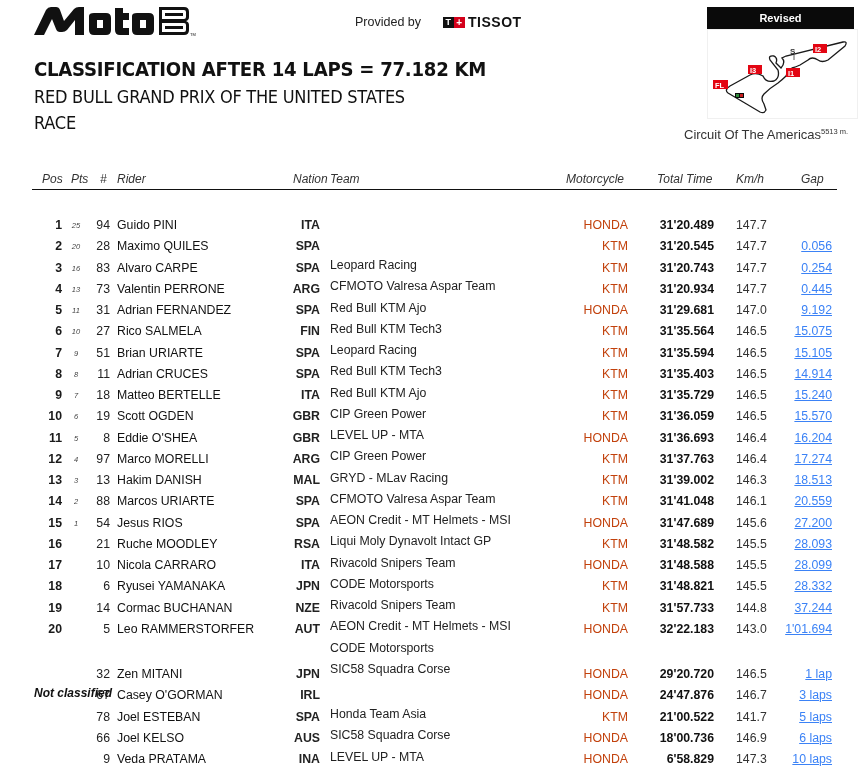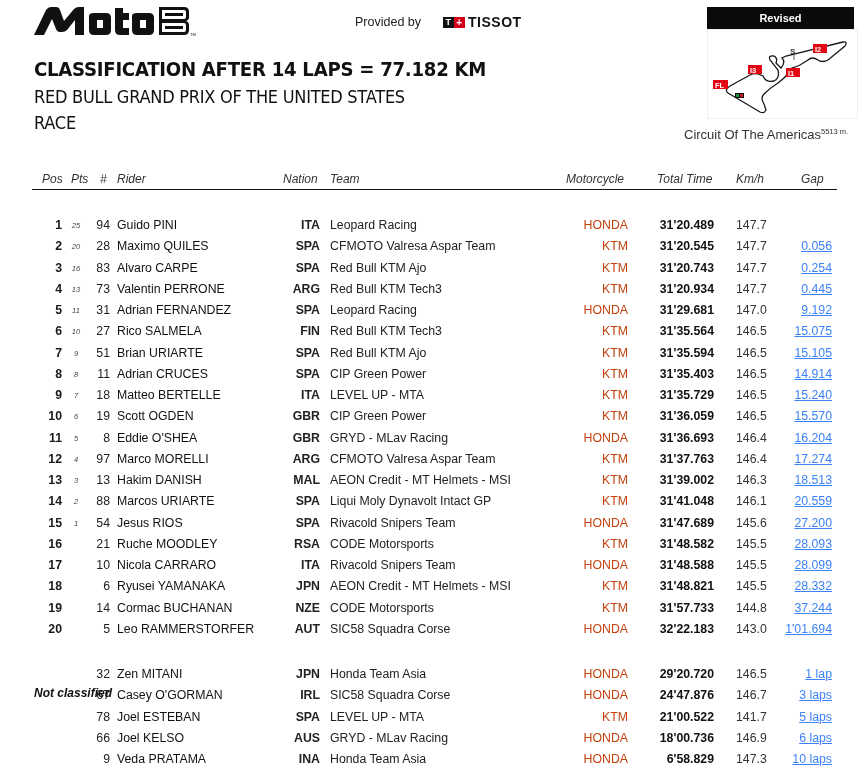--- a/index.html
+++ b/index.html
@@ -27,21 +27,21 @@
   .hdr { position: absolute; top: 172px; font-size: 12px; font-style: italic; color: #333; }
   .hdr-line { position: absolute; left: 32px; top: 189px; width: 805px; height: 1px; background: #111; }
 
   .row { position: absolute; left: 0; width: 863px; height: 21px; font-size: 12.3px; }
   .row span { position: absolute; top: 0; white-space: nowrap; }
   .c-pos { right: calc(863px - 62px); font-weight: bold; text-align: right; }
   .c-pts { left: 70px; font-size: 7.5px; font-style: italic; color: #444; top: 3px !important; width: 12px; text-align: center; }
   .c-num { right: calc(863px - 110px); text-align: left; color: #222; }
   .c-rider { left: 117px; font-weight: normal; color: #111; }
   .c-nation { right: calc(863px - 320px); text-align: right; color: #222; font-weight: bold; }
-  .c-team { left: 330px; color: #222; }
+  .c-team { left: 330px; color: #222; margin-top: 40px; }
   .c-moto { right: calc(863px - 628px); text-align: center; color: #c2410c; }
   .c-time { right: calc(863px - 714px); text-align: right; font-weight: bold; color: #111; }
   .c-kmh { left: 736px; color: #333; }
   .c-gap { right: calc(863px - 832px); text-align: right; color: #3b82f6; text-decoration: underline; }
 
   .nc-label { position: absolute; left: 34px; top: 646px; font-size: 12px; font-weight: bold; font-style: italic; color: #111; margin-top: 40px; }
 </style>
 </head>
 <body>
 
@@ -99,21 +99,21 @@
     </svg>
   </div>
 </div>
 <div class="circuit-name">Circuit Of The Americas</div>
 <div class="circuit-len">5513 m.</div>
 
 <div class="hdr" style="left:42px">Pos</div>
 <div class="hdr" style="left:71px">Pts</div>
 <div class="hdr" style="left:100px">#</div>
 <div class="hdr" style="left:117px">Rider</div>
-<div class="hdr" style="left:283px">Nation</div>
+<div class="hdr" style="left:293px">Nation</div>
 <div class="hdr" style="left:330px">Team</div>
 <div class="hdr" style="left:566px">Motorcycle</div>
 <div class="hdr" style="left:657px">Total Time</div>
 <div class="hdr" style="left:736px">Km/h</div>
 <div class="hdr" style="left:801px">Gap</div>
 <div class="hdr-line"></div>
 
 <div id="rows">
     <div class="row" style="top: 218px;">
       <span class="c-pos">1</span>

